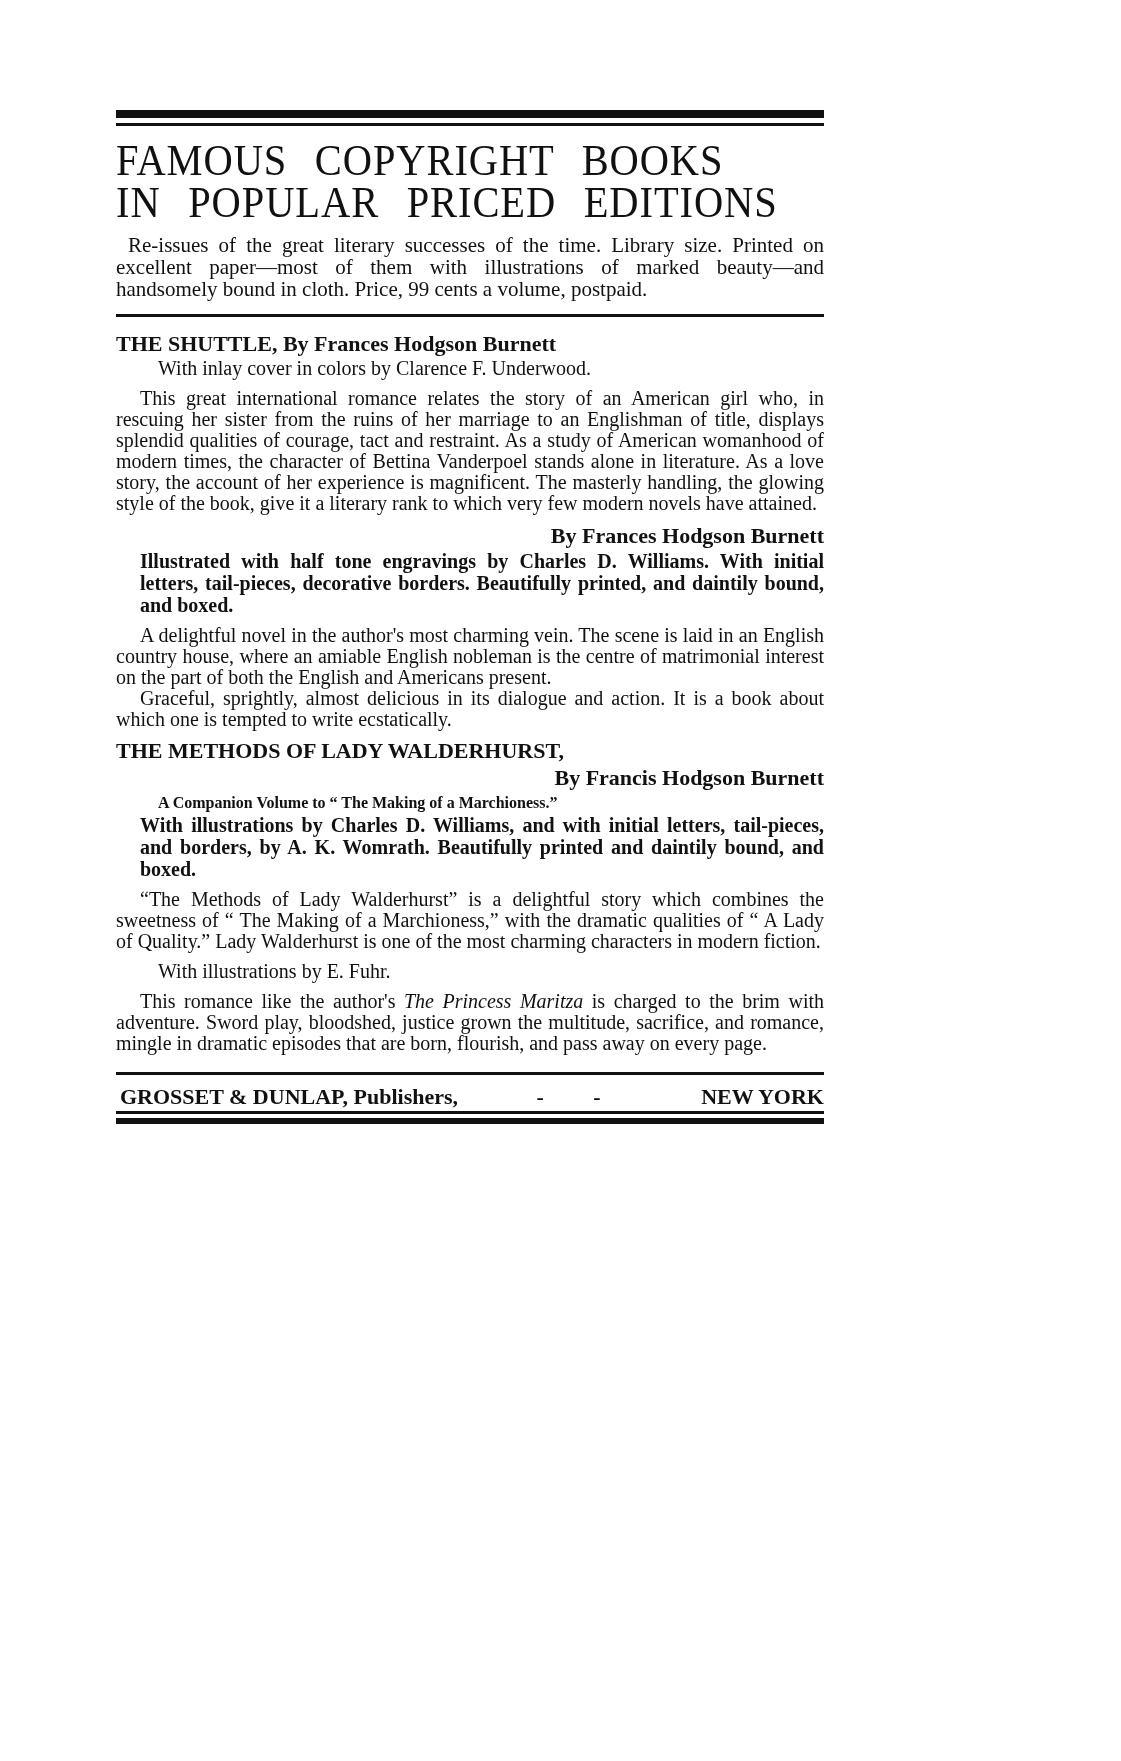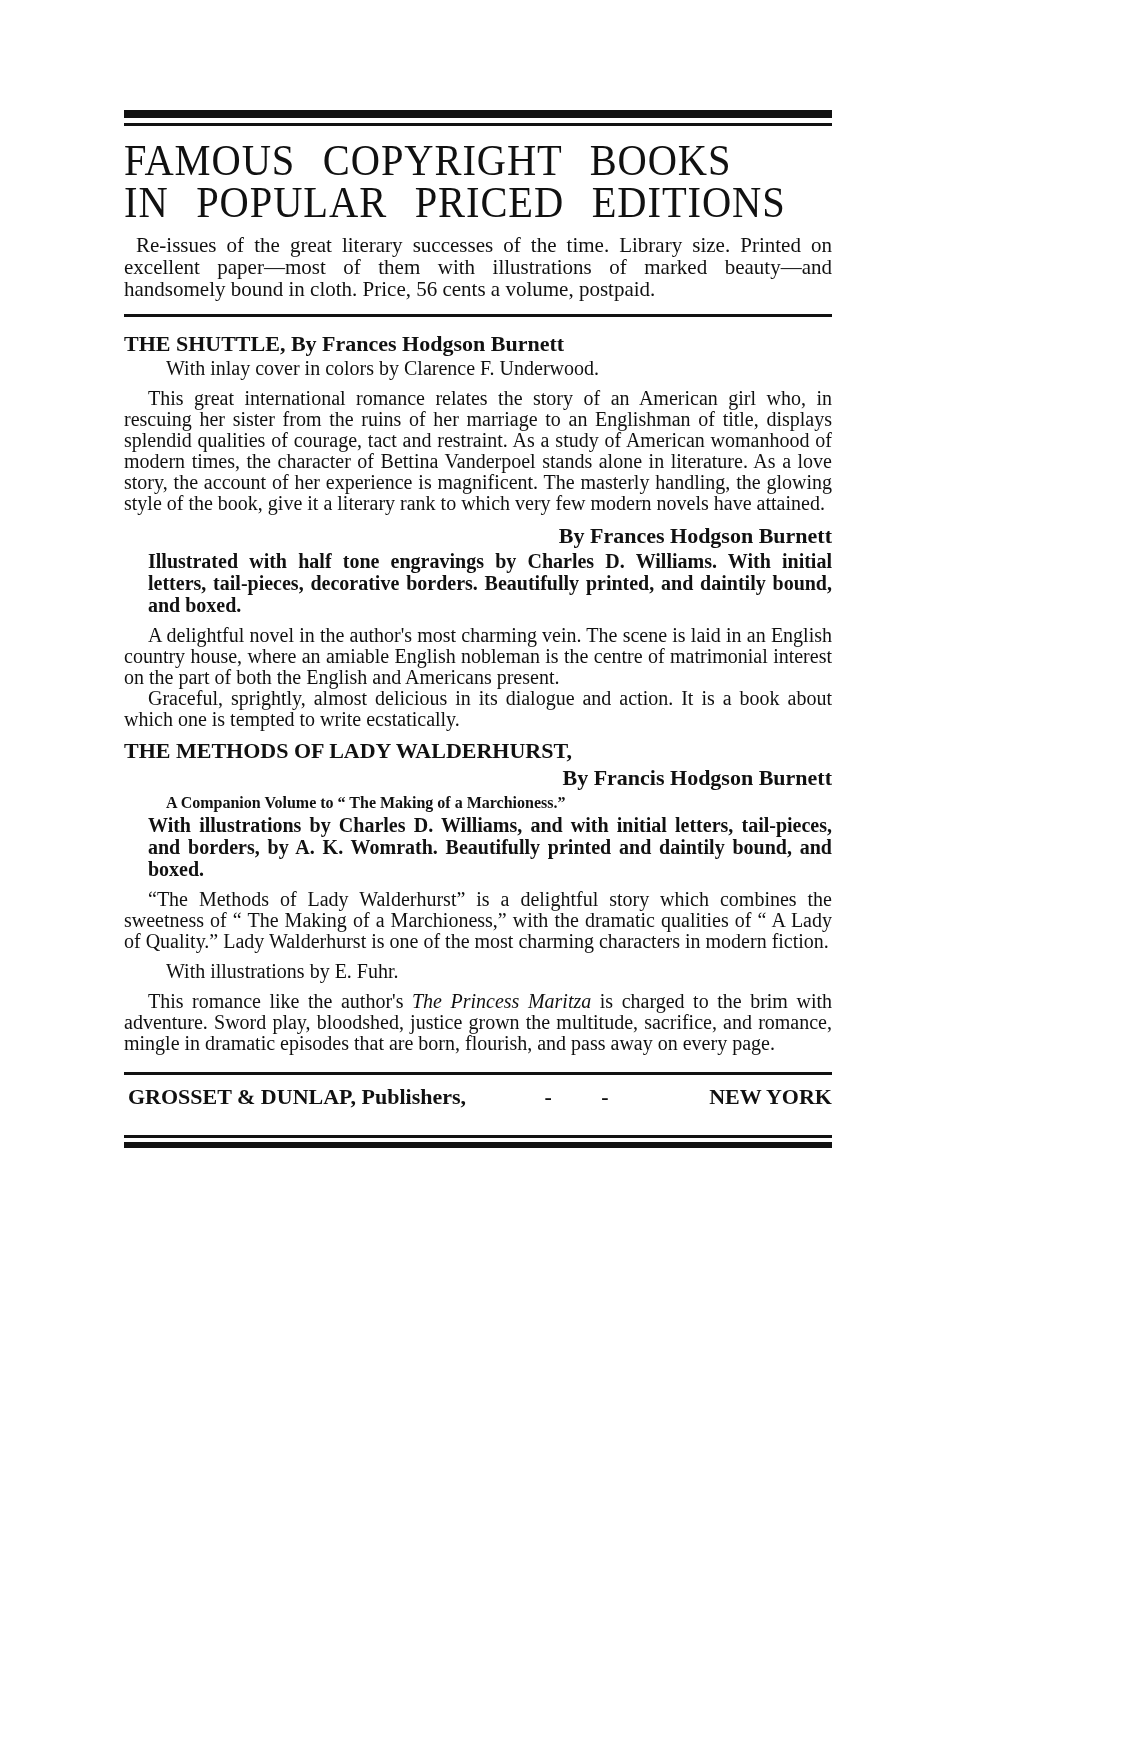--- a/index.html
+++ b/index.html
@@ -1,45 +1,45 @@
 <!DOCTYPE html>
 <html><head>
   <meta charset="utf-8">
   <style>
     html, body { margin: 0; padding: 0; background: #ffffff; }
     body { width: 1121px; height: 1761px; position: relative; overflow: hidden; color: #111; font-family: "DejaVu Serif", "Liberation Serif", serif; }
-    .page { position: absolute; left: 124px; top: 110px; width: 708px; }
+    .page { position: absolute; left: 116px; top: 110px; width: 708px; }
     .rule-thick { height: 8px; background: #111; margin-bottom: 5px; }
     .rule-thin { height: 3px; background: #111; }
     .rule-mid { height: 3px; background: #111; }
     .title { font-family: "Liberation Serif", "DejaVu Serif", serif; font-size: 44px; line-height: 42px; letter-spacing: 1px; margin-top: 14px; transform: scaleX(0.92); transform-origin: left; white-space: nowrap; word-spacing: 18px; }
     .intro { font-family: "Liberation Serif", serif; font-size: 21px; line-height: 22px; text-align: justify; margin-top: 10px; text-indent: 12px; }
     .sep { margin-top: 14px; margin-bottom: 14px; }
     .book-title { font-family: "Liberation Serif", serif; font-weight: bold; font-size: 22px; line-height: 26px; }
     .book-by-right { font-family: "Liberation Serif", serif; font-weight: bold; font-size: 22px; line-height: 28px; text-align: right; }
     .note { font-family: Liberation Serif, serif; font-size: 20px; line-height: 22px; padding-left: 42px; }
     .note-b { font-family: "Liberation Serif", serif; font-size: 20px; line-height: 22px; padding-left: 24px; text-align: justify; font-weight: bold; }
     .companion { font-family: "Liberation Serif", serif; font-weight: bold; font-size: 16px; line-height: 22px; padding-left: 42px; }
     .para { font-family: "Liberation Serif", serif; font-size: 20px; line-height: 21px; text-align: justify; text-indent: 24px; margin-top: 9px; }
     .para i { font-style: italic; }
-    .footer { font-family: "Liberation Serif", serif; font-weight: bold; font-size: 22px; line-height: 28px; display: flex; justify-content: space-between; padding: 8px 0 24px 4px; }
+    .footer { font-family: "Liberation Serif", serif; font-weight: bold; font-size: 22px; line-height: 28px; display: flex; justify-content: space-between; padding: 8px 0 0 4px; }
     .footer .dots { letter-spacing: 22px; }
   </style>
 </head>
 <body>
 
 <div class="page">
   <div class="rule-thick"></div>
   <div class="rule-thin"></div>
 
   <div class="title">
     <div>FAMOUS COPYRIGHT BOOKS</div>
     <div>IN POPULAR PRICED EDITIONS</div>
   </div>
-  <div class="intro">Re-issues of the great literary successes of the time. Library size. Printed on excellent paper—most of them with illustrations of marked beauty—and handsomely bound in cloth. Price, 56 cents a volume, postpaid.</div>
+  <div class="intro">Re-issues of the great literary successes of the time. Library size. Printed on excellent paper—most of them with illustrations of marked beauty—and handsomely bound in cloth. Price, 99 cents a volume, postpaid.</div>
 
   <div class="rule-mid sep"></div>
 
   <section>
     <div class="book-title">THE SHUTTLE, By Frances Hodgson Burnett</div>
     <div class="note">With inlay cover in colors by Clarence F. Underwood.</div>
     <div class="para">This great international romance relates the story of an American girl who, in rescuing her sister from the ruins of her marriage to an Englishman of title, displays splendid qualities of courage, tact and restraint. As a study of American womanhood of modern times, the character of Bettina Vanderpoel stands alone in literature. As a love story, the account of her experience is magnificent. The masterly handling, the glowing style of the book, give it a literary rank to which very few modern novels have attained.</div>
   </section>
 
   <section style="margin-top:8px;">

